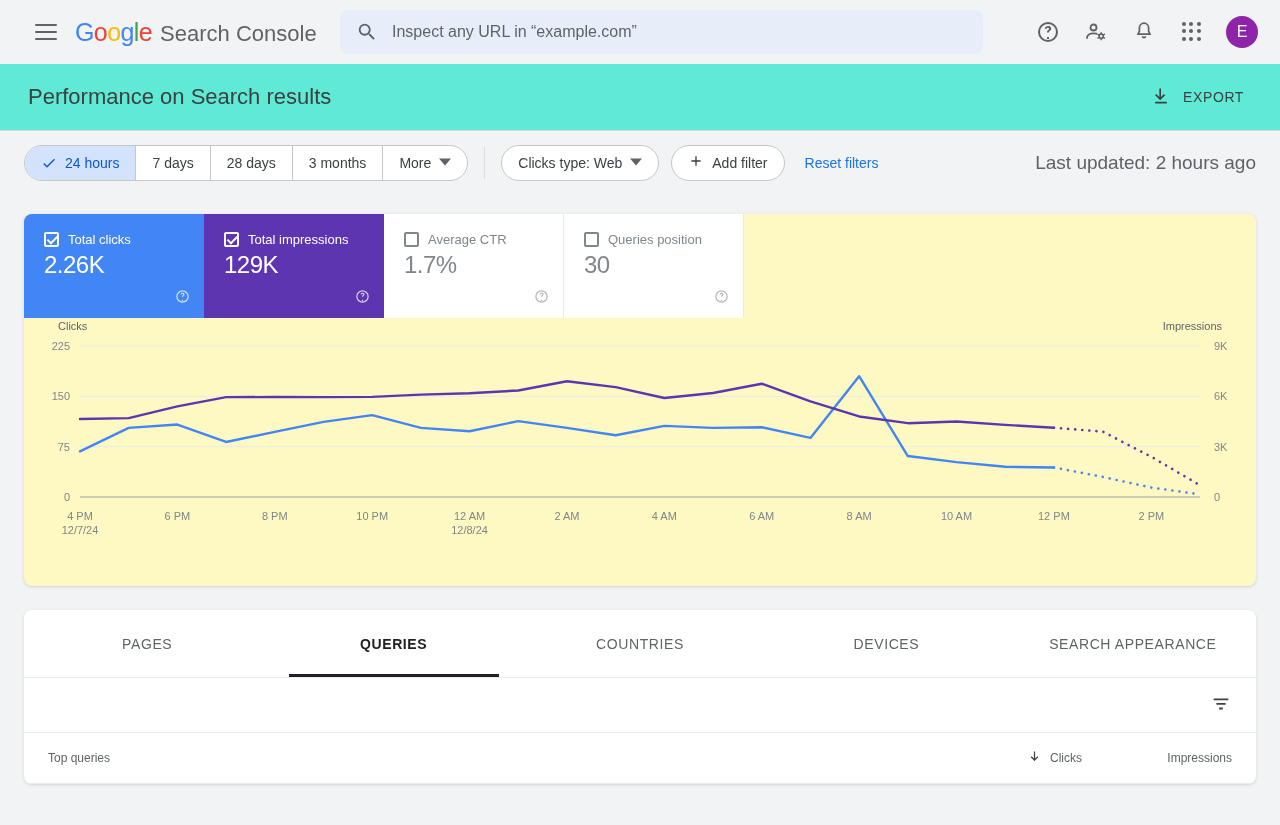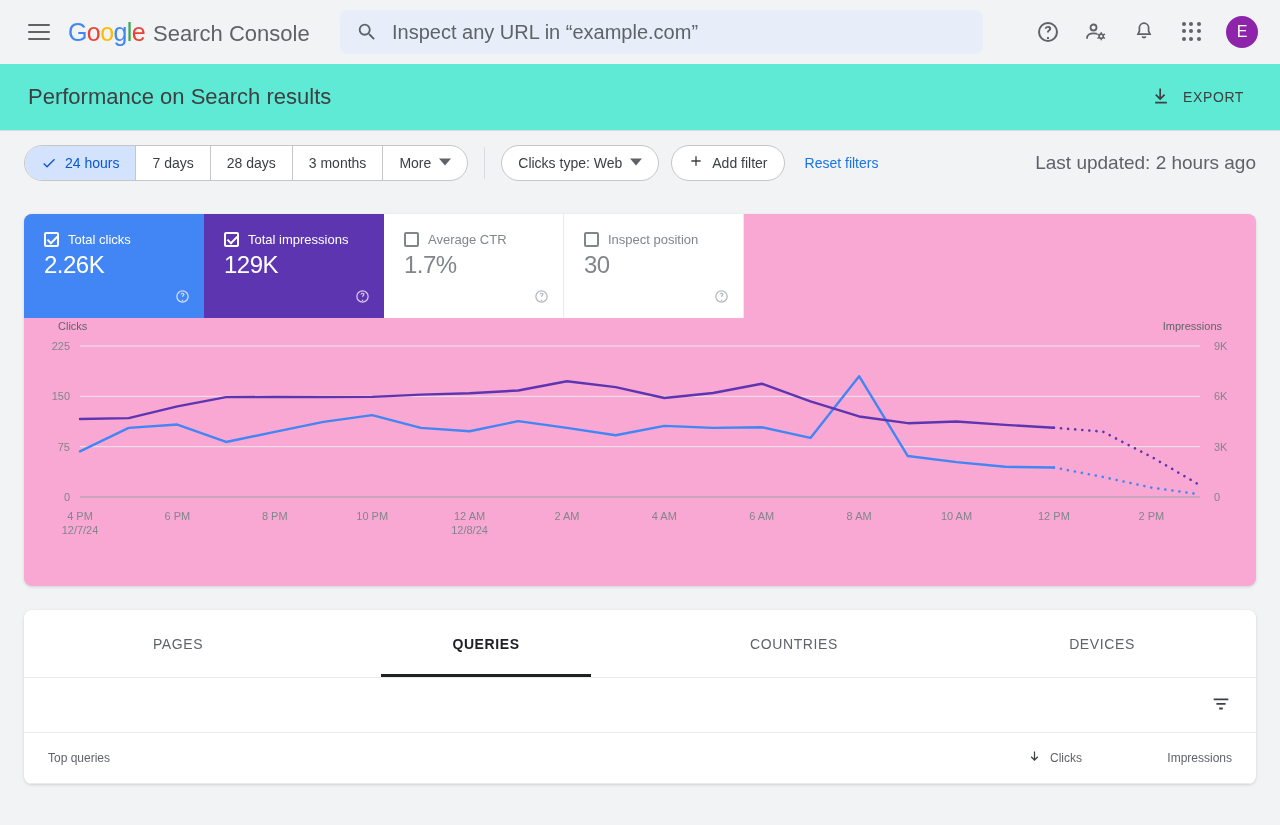--- a/index.html
+++ b/index.html
@@ -9,21 +9,21 @@
     font-family: "Liberation Sans", sans-serif;
     color: #202124;
     overflow: hidden;
   }
 
   
   .appbar {
     height: 64px; width: 1280px;
     display: flex; align-items: center;
     background: #f1f3f4;
-    padding: 0 16px 0 28px;
+    padding: 0 16px 0 35px;
     position: relative;
   }
   .hamburger {
     width: 24px; height: 24px; margin-right: 16px;
     display: flex; flex-direction: column; justify-content: center; gap: 5px;
     cursor: pointer;
   }
   .hamburger span { display: block; height: 2px; width: 22px; background: #5f6368; border-radius: 1px; }
   .brand { display: flex; align-items: baseline; white-space: nowrap; }
   .glogo { font-size: 25px; letter-spacing: -0.6px; font-weight: 400; }
@@ -36,21 +36,21 @@
     position: absolute; left: 340px; top: 10px;
     width: 643px; height: 44px;
     background: #e8eef9; border-radius: 8px;
     display: flex; align-items: center; padding: 0 16px;
     cursor: text;
   }
   .searchbox .sicon { margin-right: 14px; display:flex; }
   .searchbox input {
     border: none; outline: none; background: transparent;
     font-family: "Liberation Sans", sans-serif;
-    font-size: 20px; color: #3c4043; width: 100%;
+    font-size: 16px; color: #3c4043; width: 100%;
   }
   .searchbox input::placeholder { color: #5f6368; }
 
   .appbar-actions {
     margin-left: auto; display: flex; align-items: center; gap: 0px;
   }
   .iconbtn {
     width: 48px; height: 48px; border-radius: 50%;
     display: flex; align-items: center; justify-content: center;
     cursor: pointer; background: transparent; border: none;
@@ -110,21 +110,21 @@
   }
   .linkbtn {
     background: none; border: none; color: #1a73e8; font-size: 14px;
     cursor: pointer; padding: 8px 12px; margin-left: 8px;
     font-family: "Liberation Sans", sans-serif;
   }
   .lastupd { margin-left: auto; font-size: 19px; color: #5f6368; }
 
   
   .card {
-    background: #f9a8d4; border-radius: 8px;
+    background: #fef9c3; border-radius: 8px;
     margin: 20px 24px 0 24px;
     box-shadow: 0 1px 2px rgba(60,64,67,.1), 0 1px 3px 1px rgba(60,64,67,.06);
     overflow: hidden;
   }
   .metrics { display: flex; height: 104px; }
   .metric {
     flex: 0 0 180px; position: relative; padding: 18px 0 0 20px;
     cursor: pointer; border-right: 1px solid #e8eaed;
   }
   .metric .mtop { display: flex; align-items: center; gap: 9px; }
@@ -347,21 +347,21 @@
       <span class="qm">
         <svg width="15" height="15" viewBox="0 0 24 24">
             <path fill="#9aa0a6" d="M12 2a10 10 0 100 20 10 10 0 000-20zm0 18a8 8 0 110-16 8 8 0 010 16zm-1-3h2v2h-2v-2zm1.6-10.9c-1.9-.3-3.6.9-3.9 2.6h1.9c.1-.6.7-1.1 1.4-1 .7.1 1.2.7 1.1 1.3-.1.5-.5.8-.9 1.1-.8.5-1.2 1.1-1.2 2.1v.3h1.9c0-.7.2-1 .9-1.5.7-.5 1.3-1.1 1.4-2.2.2-1.4-.8-2.5-2.6-2.7z"></path>
           </svg>
       </span>
     </div>
 
     <div class="metric unsel">
       <div class="mtop">
         <span class="cbox"></span>
-        <span class="mlabel">Inspect position</span>
+        <span class="mlabel">Queries position</span>
       </div>
       <div class="mval">30</div>
       <span class="qm">
         <svg width="15" height="15" viewBox="0 0 24 24">
             <path fill="#9aa0a6" d="M12 2a10 10 0 100 20 10 10 0 000-20zm0 18a8 8 0 110-16 8 8 0 010 16zm-1-3h2v2h-2v-2zm1.6-10.9c-1.9-.3-3.6.9-3.9 2.6h1.9c.1-.6.7-1.1 1.4-1 .7.1 1.2.7 1.1 1.3-.1.5-.5.8-.9 1.1-.8.5-1.2 1.1-1.2 2.1v.3h1.9c0-.7.2-1 .9-1.5.7-.5 1.3-1.1 1.4-2.2.2-1.4-.8-2.5-2.6-2.7z"></path>
           </svg>
       </span>
     </div>
 
     <div class="metric flexfill"></div>
@@ -404,20 +404,21 @@
       </svg>
   </div>
 </div>
 
 <div class="tablecard">
   <div class="tabs">
     <div class="tab">Pages</div>
     <div class="tab active">Queries</div>
     <div class="tab">Countries</div>
     <div class="tab">Devices</div>
+    <div class="tab">Search appearance</div>
   </div>
 
   <div class="toolrow">
     <span>
       <svg width="22" height="22" viewBox="0 0 24 24">
           <path fill="#3c4043" d="M4 7h16v2H4V7zm3 5h10v2H7v-2zm3 5h4v2h-4v-2z"></path>
         </svg>
     </span>
   </div>
 

